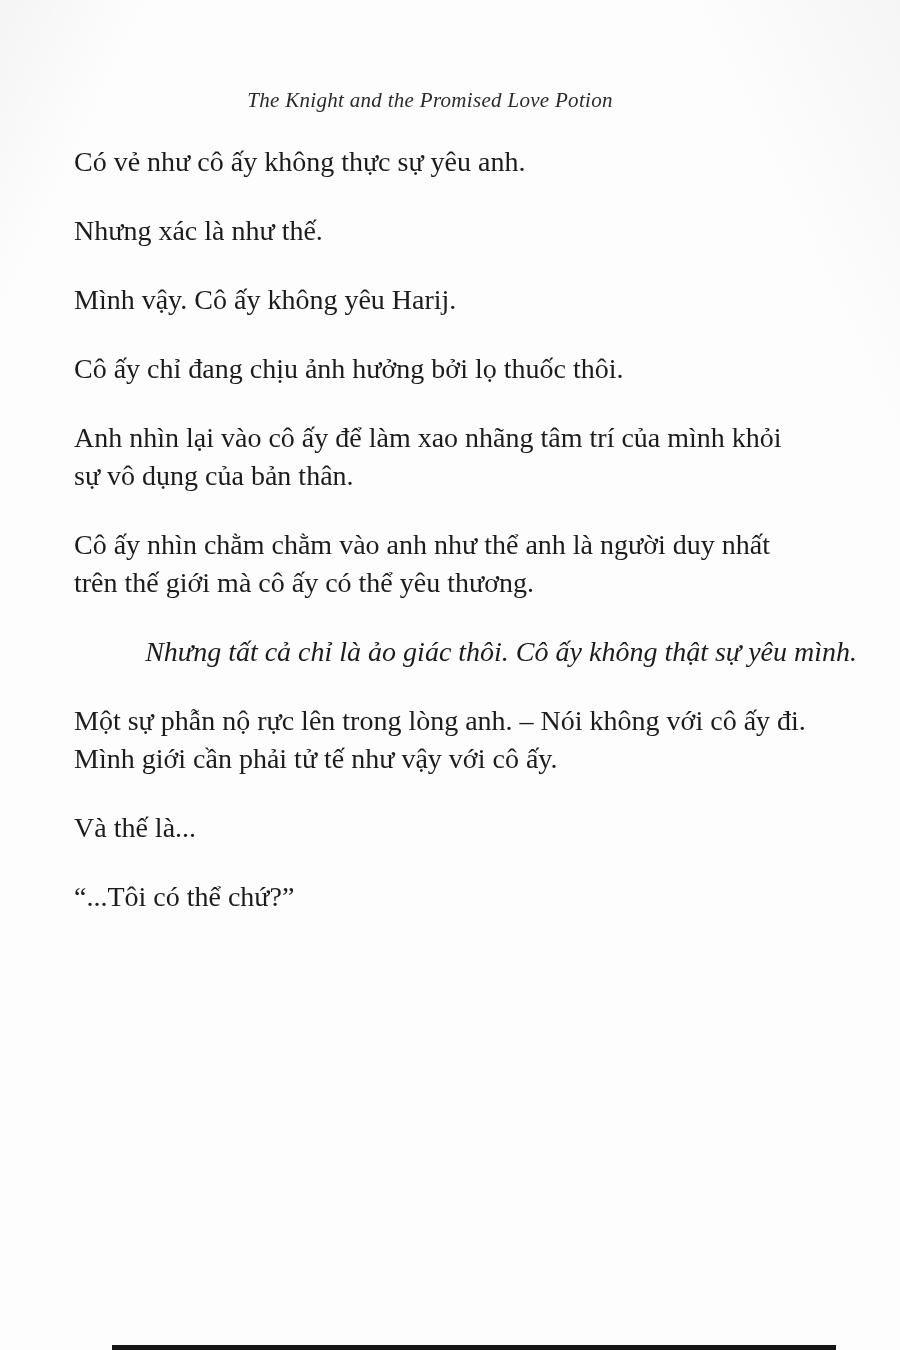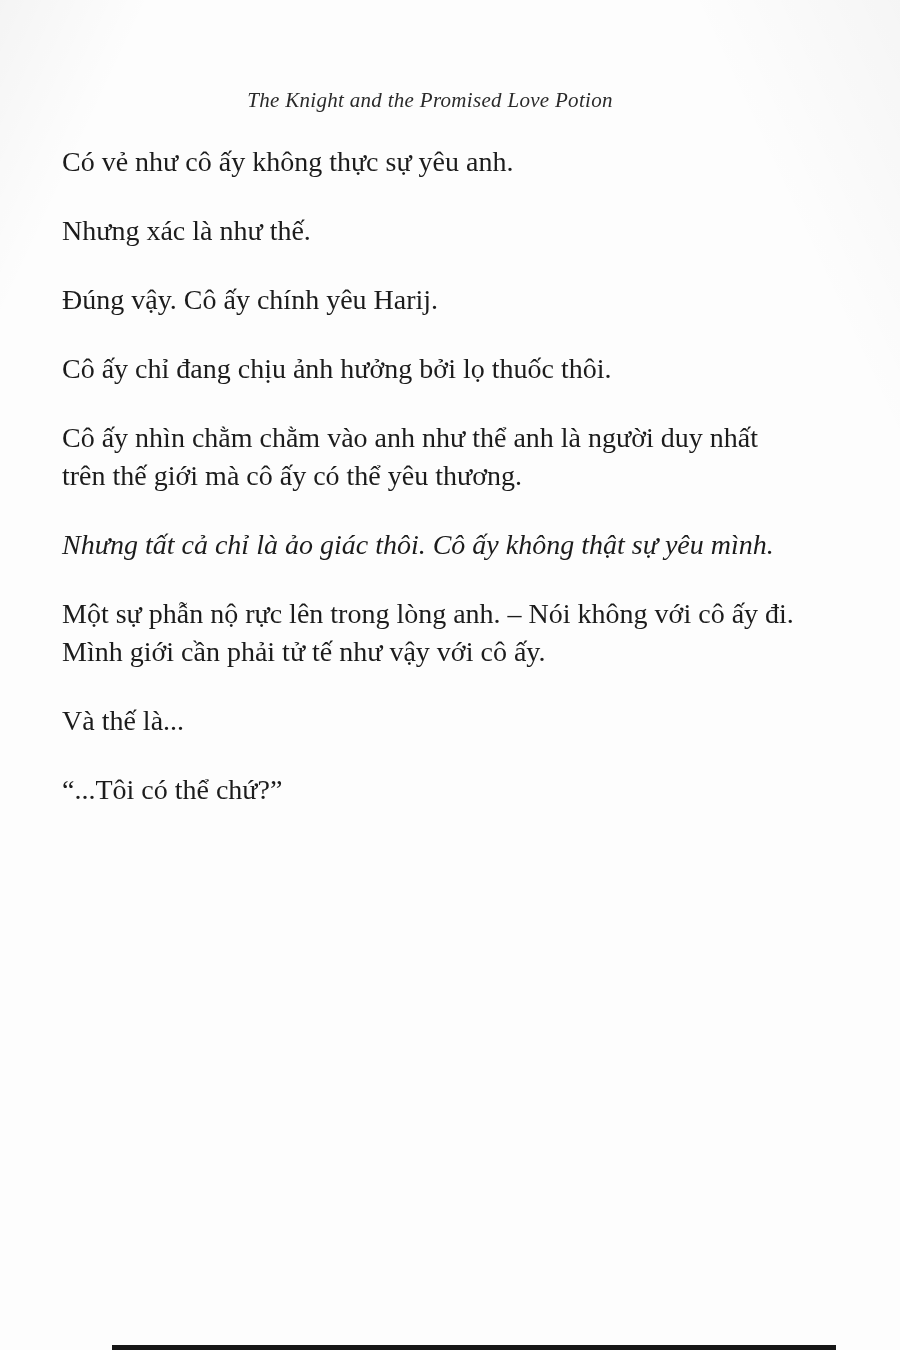--- a/index.html
+++ b/index.html
@@ -40,47 +40,50 @@
     position: absolute;
     top: 143px;
     left: 62px;
     width: 795px;
     font-family: "Liberation Serif", serif;
     font-size: 28px;
     line-height: 38px;
     color: #1c1c1c;
   }
   .para {
-    margin: 0 0 31px 0;
+    margin: 0 0 31px 12px;
     white-space: pre-line;
   }
   .para.em {
     font-style: italic;
+    text-align: right;
   }
   .bottom-artifact {
     position: absolute;
     left: 112px;
     bottom: 0;
     width: 724px;
     height: 5px;
     background: #161616;
   }
 </style>
 </head>
 <body>
 
 <div class="page">
 
   <div class="running-header">The Knight and the Promised Love Potion</div>
 
   <div class="text-column">
     <p class="para">Có vẻ như cô ấy không thực sự yêu anh.</p>
     <p class="para">Nhưng xác là như thế.</p>
-    <p class="para">Đúng vậy. Cô ấy chính yêu Harij.</p>
+    <p class="para">Mình vậy. Cô ấy không yêu Harij.</p>
     <p class="para">Cô ấy chỉ đang chịu ảnh hưởng bởi lọ thuốc thôi.</p>
+    <p class="para">Anh nhìn lại vào cô ấy để làm xao nhãng tâm trí của mình khỏi
+sự vô dụng của bản thân.</p>
     <p class="para">Cô ấy nhìn chằm chằm vào anh như thể anh là người duy nhất
 trên thế giới mà cô ấy có thể yêu thương.</p>
     <p class="para em">Nhưng tất cả chỉ là ảo giác thôi. Cô ấy không thật sự yêu mình.</p>
     <p class="para">Một sự phẫn nộ rực lên trong lòng anh. – Nói không với cô ấy đi.
 Mình giới cần phải tử tế như vậy với cô ấy.</p>
     <p class="para">Và thế là...</p>
     <p class="para">“...Tôi có thể chứ?”</p>
   </div>
 
   <div class="bottom-artifact"></div>

